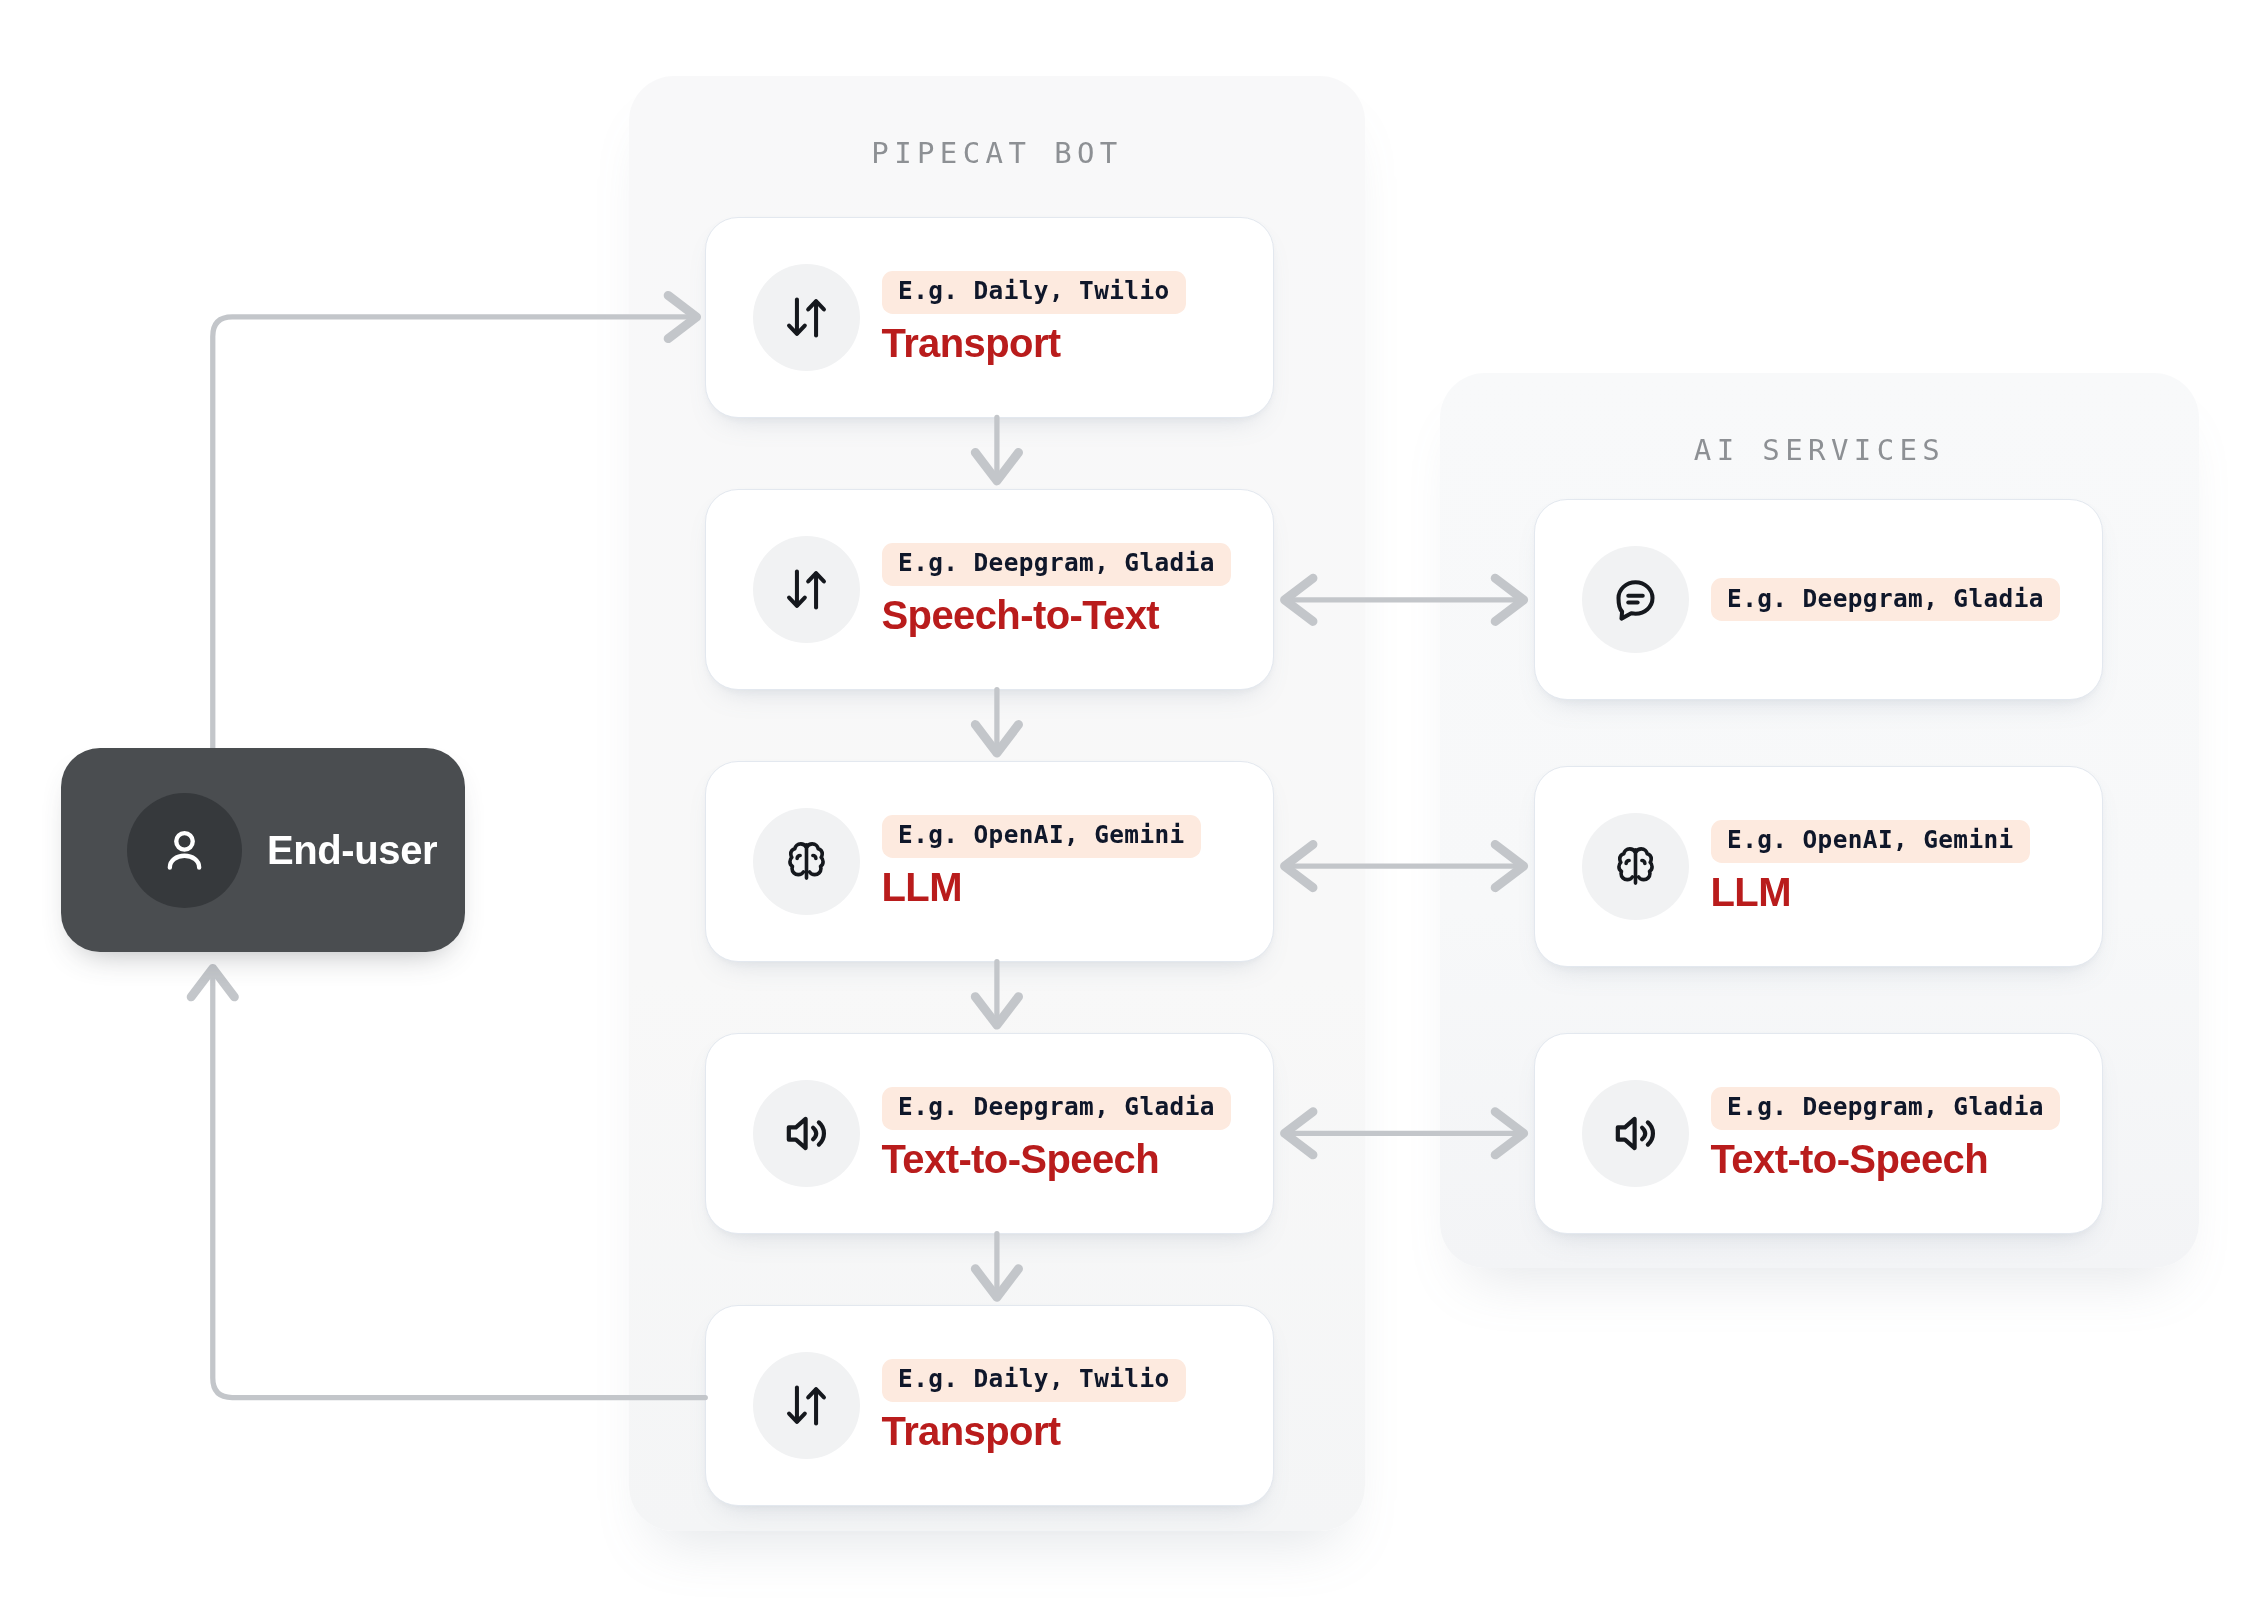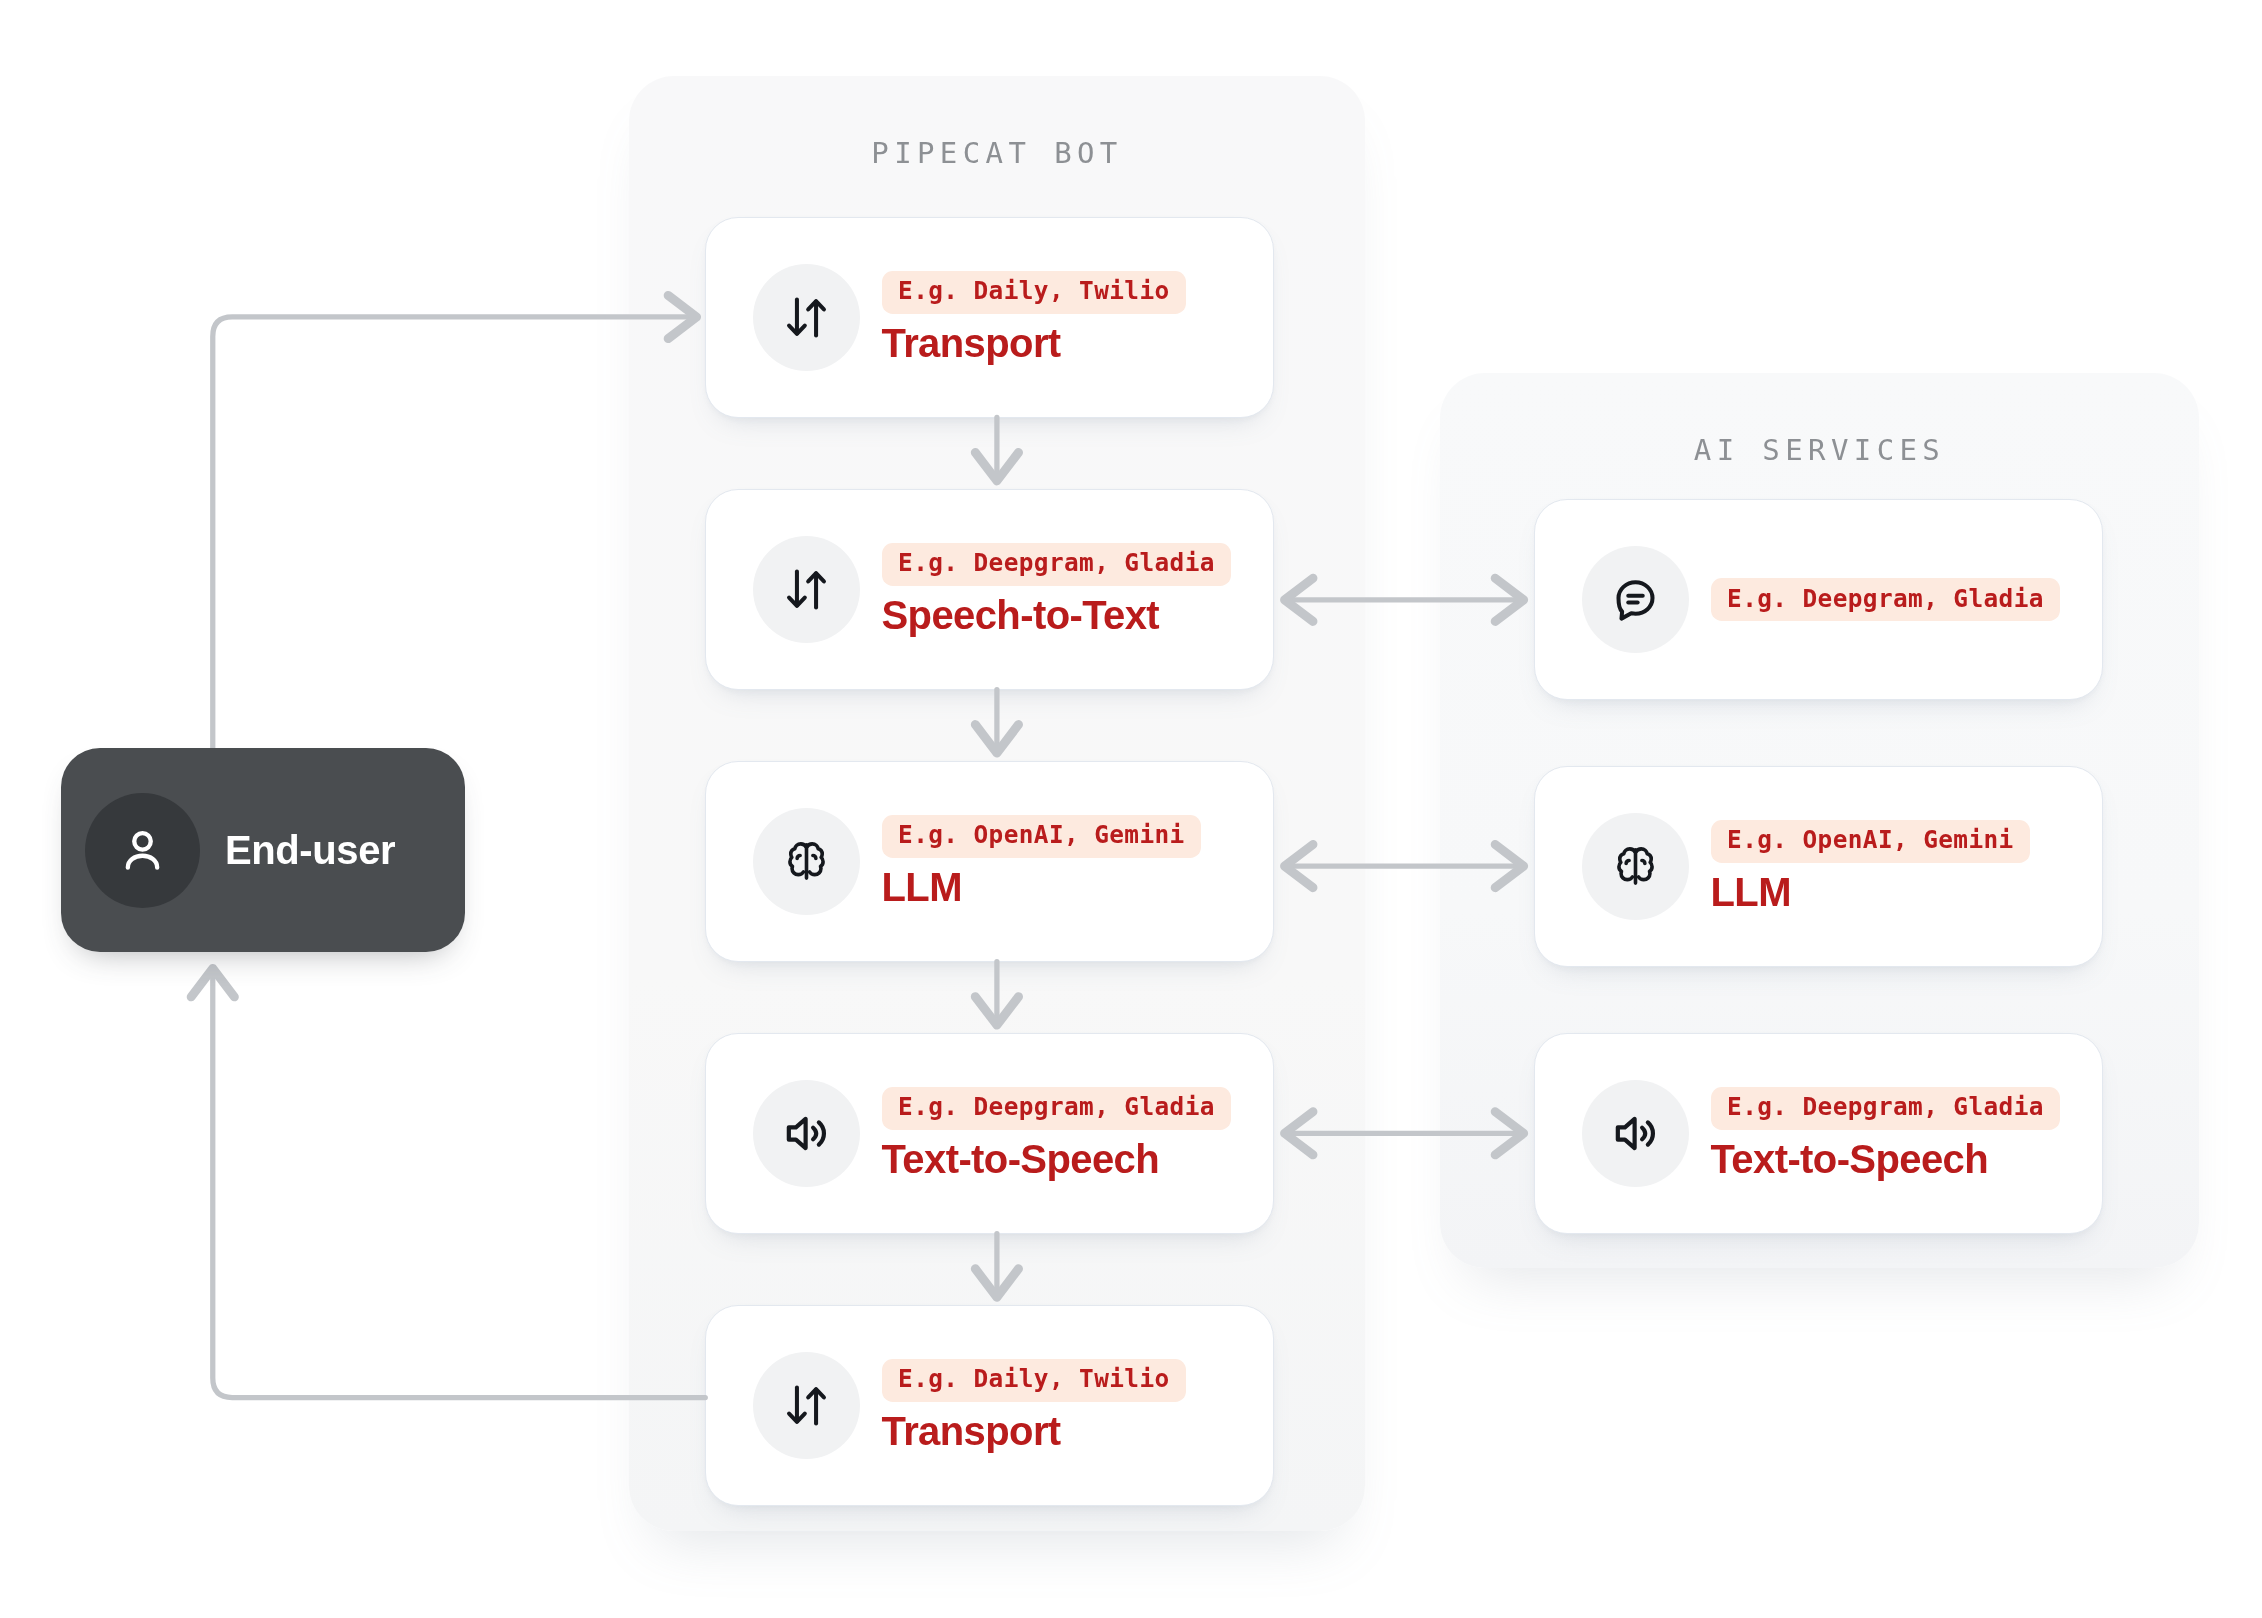--- a/index.html
+++ b/index.html
@@ -110,21 +110,21 @@
   .card-body {
     display: flex;
     flex-direction: column;
     align-items: flex-start;
     justify-content: center;
     gap: 8.8px;
   }
   .badge {
     display: inline-block;
     background: #fdeadf;
-    color: #b91c1c;
+    color: #0f172a;
     font-family: "DejaVu Sans Mono", "Liberation Mono", monospace;
     font-weight: 700;
     font-size: 24.4px;
     letter-spacing: 0.4px;
     padding: 8.8px 16.6px 9.8px 16.6px;
     border-radius: 10.7px;
     line-height: 1;
     white-space: nowrap;
   }
   .card-title {
@@ -141,21 +141,21 @@
   .enduser {
     position: absolute;
     left: 61px;
     top: 748px;
     width: 404px;
     height: 204px;
     background: #4a4d50;
     border-radius: 39px;
     display: flex;
     align-items: center;
-    padding-left: 24px;
+    padding-left: 66px;
     box-sizing: border-box;
     z-index: 6;
     box-shadow: 0 15.6px 33px -17.6px rgba(60,65,70,0.45);
   }
   .enduser-avatar {
     width: 115px;
     height: 115px;
     min-width: 115px;
     border-radius: 50%;
     background: #36393c;

